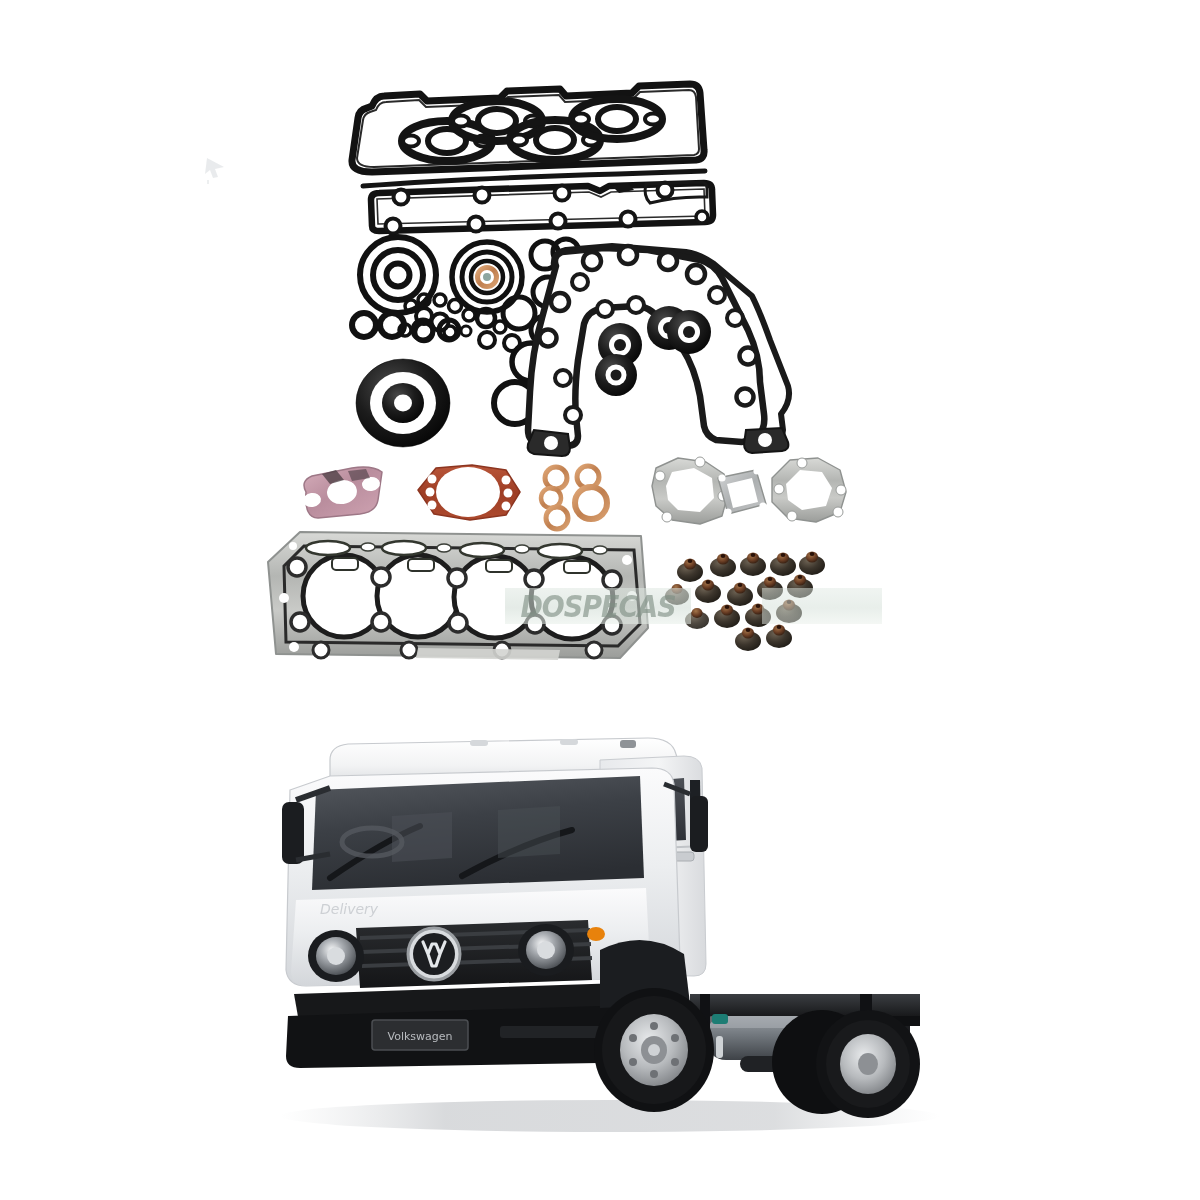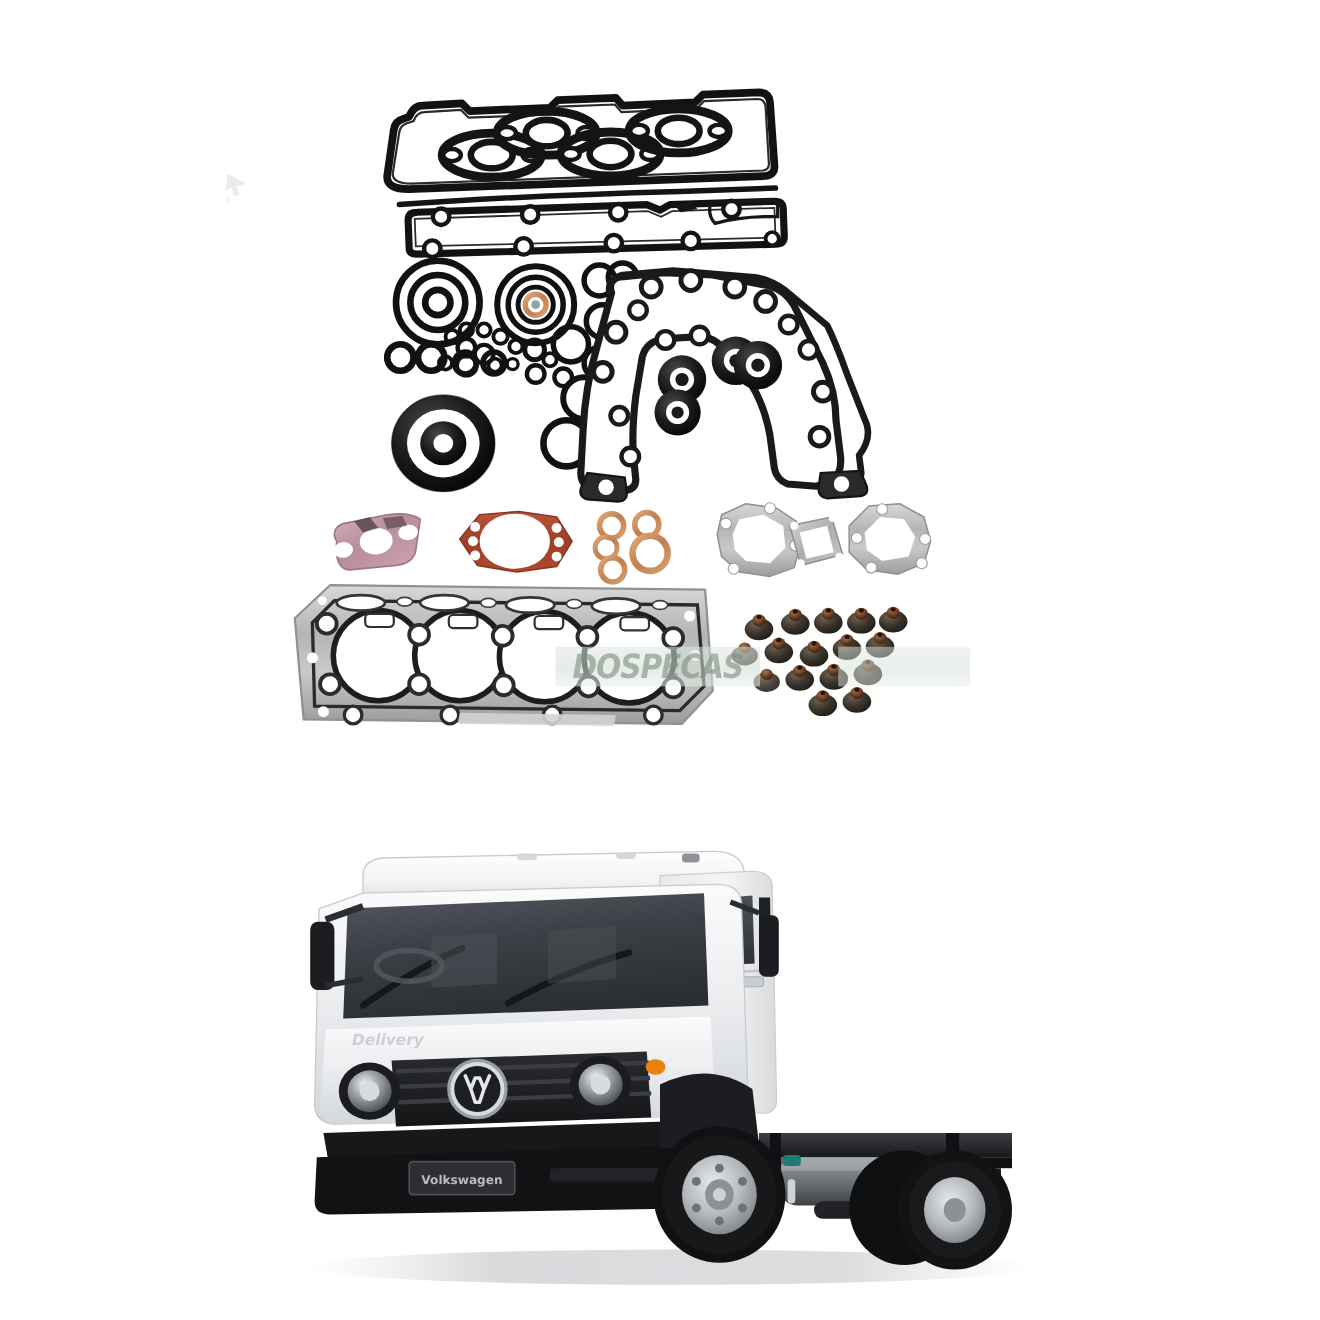--- a/index.html
+++ b/index.html
@@ -7,21 +7,21 @@
   html,body { background:#ffffff; }
   body {
     width:1200px; height:1200px;
     font-family:"Liberation Sans", sans-serif;
     position:relative; overflow:hidden;
   }
   #product-sheet { position:absolute; inset:0; background:#ffffff; }
 
   .panel { position:absolute; left:0; width:1200px; }
   #parts-panel  { top:0;   height:700px; }
-  #vehicle-panel{ top:700px; height:500px;font-weight:bold; }
+  #vehicle-panel{ top:664px; height:500px; }
 
   svg.layer { position:absolute; left:0; top:0; overflow:visible; }
 
   
   #watermark {
     position:absolute;
     left:505px; top:588px;
     width:186px; height:36px;
     display:flex; align-items:center; justify-content:center;
     pointer-events:none;

